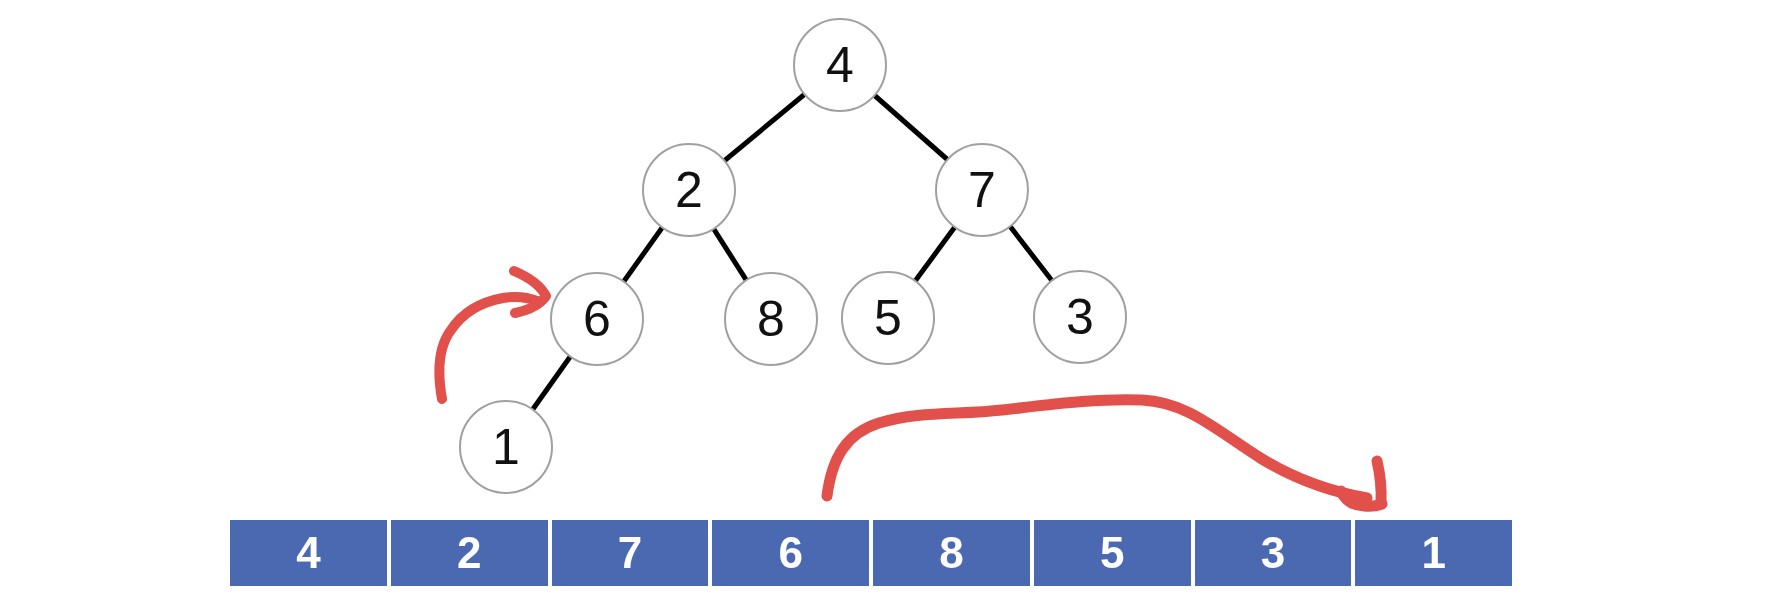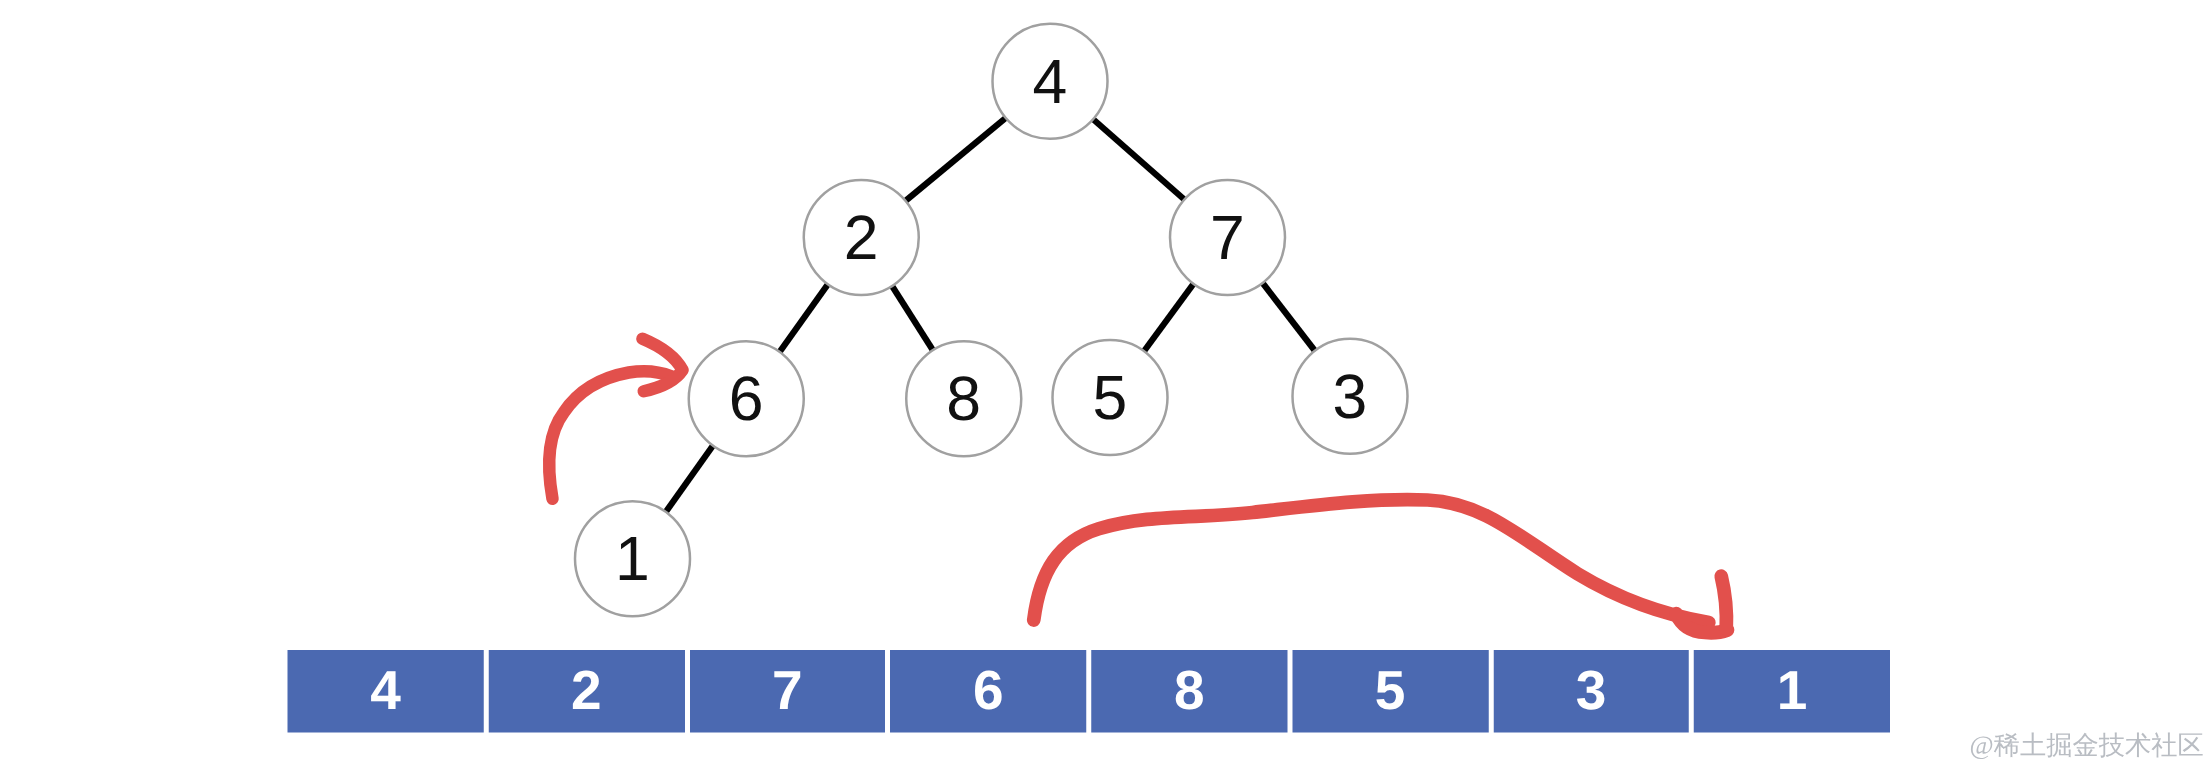--- a/index.html
+++ b/index.html
@@ -136,15 +136,14 @@
       <span>5</span>
     </div>
     <div class="array-cell">
       <span>3</span>
     </div>
     <div class="array-cell">
       <span>1</span>
     </div>
   </div>
 
-  <div class="watermark">@稀土掘金技术社区</div>
 
 </div>
 
 </body></html>

